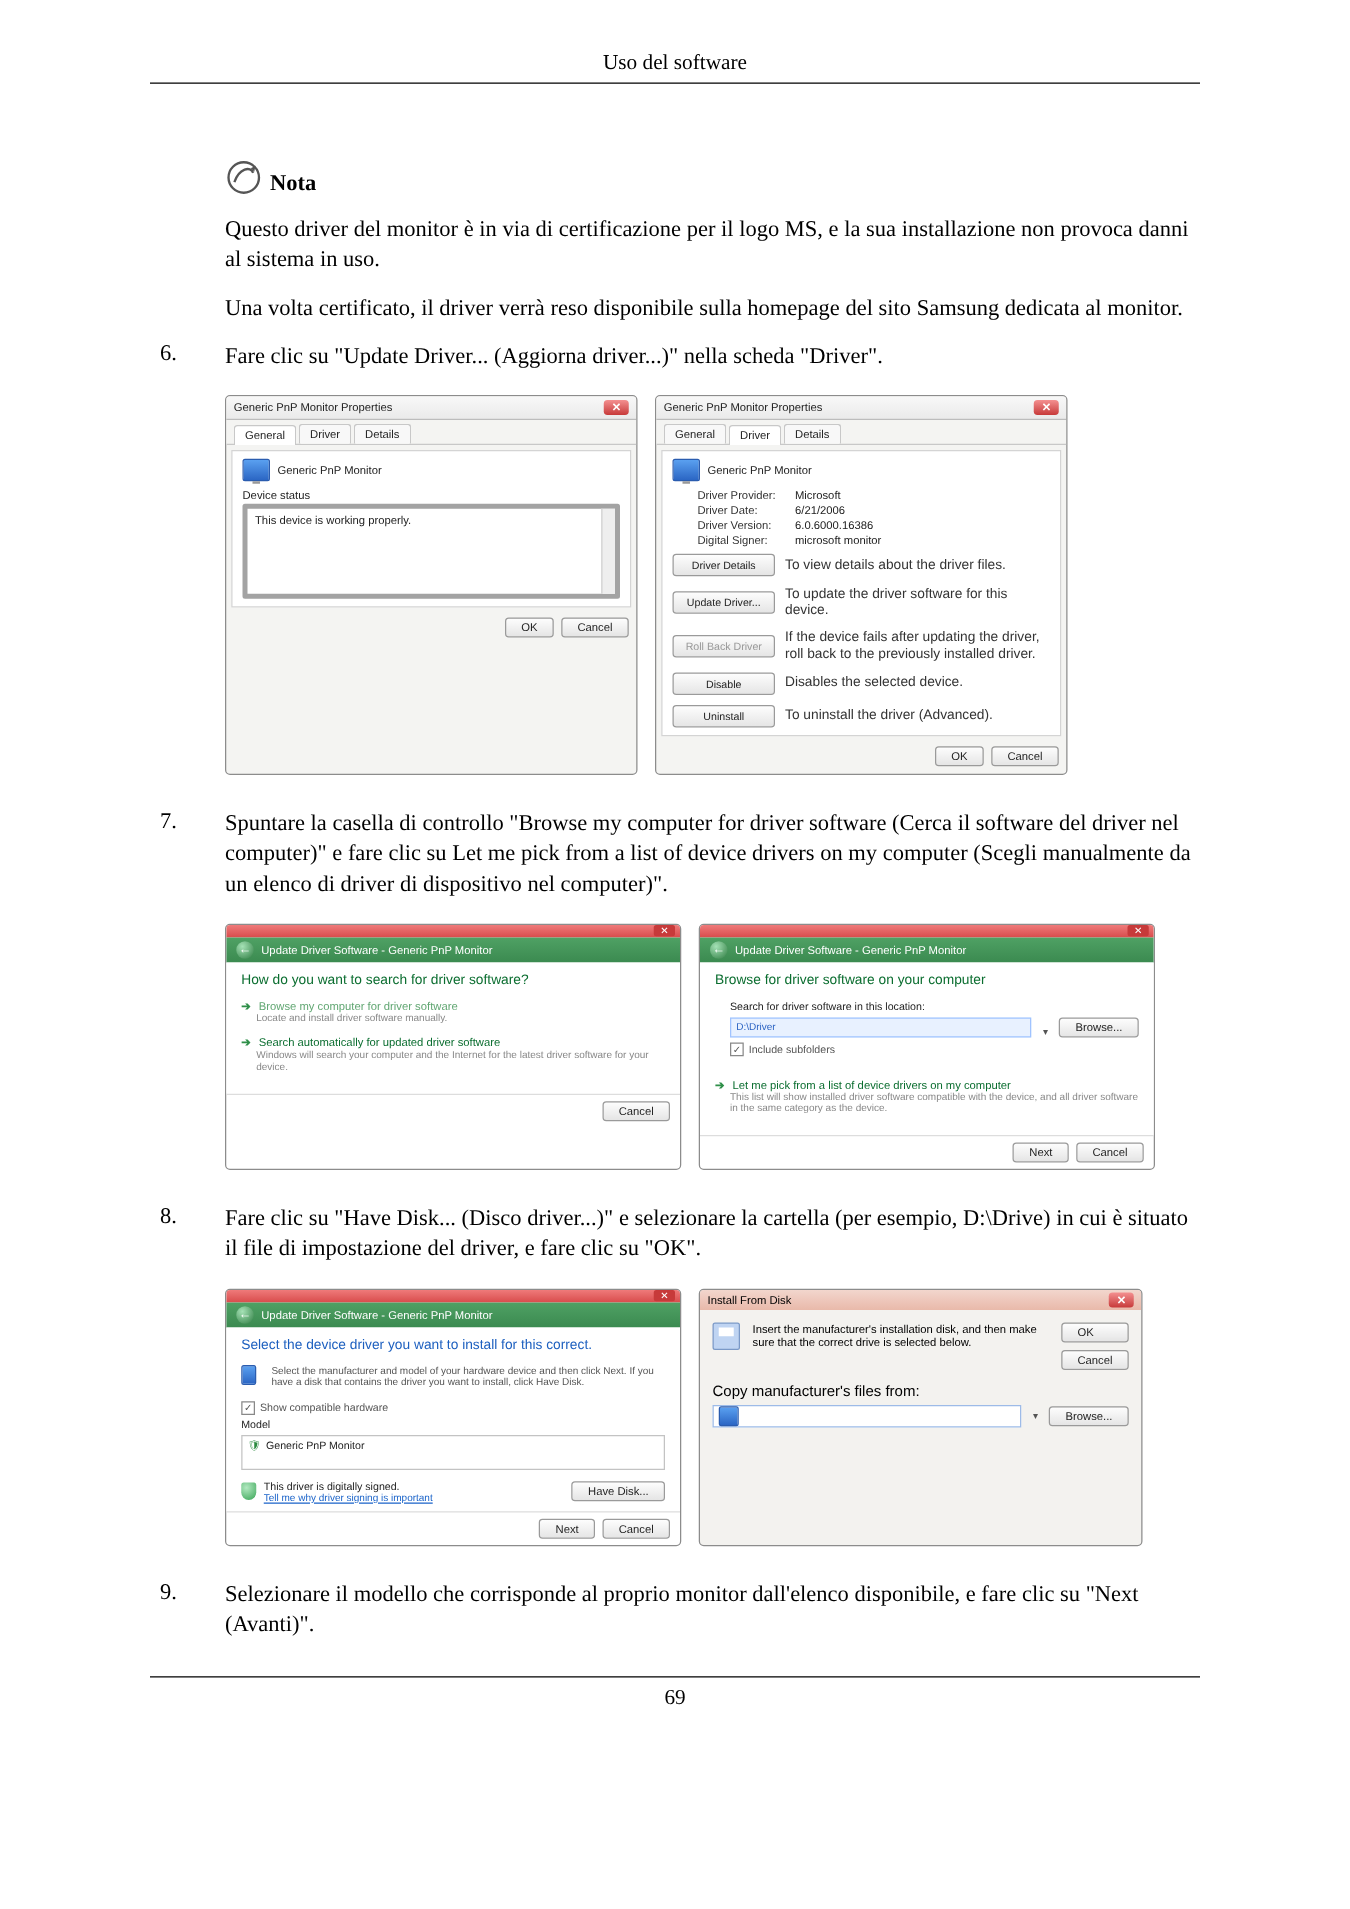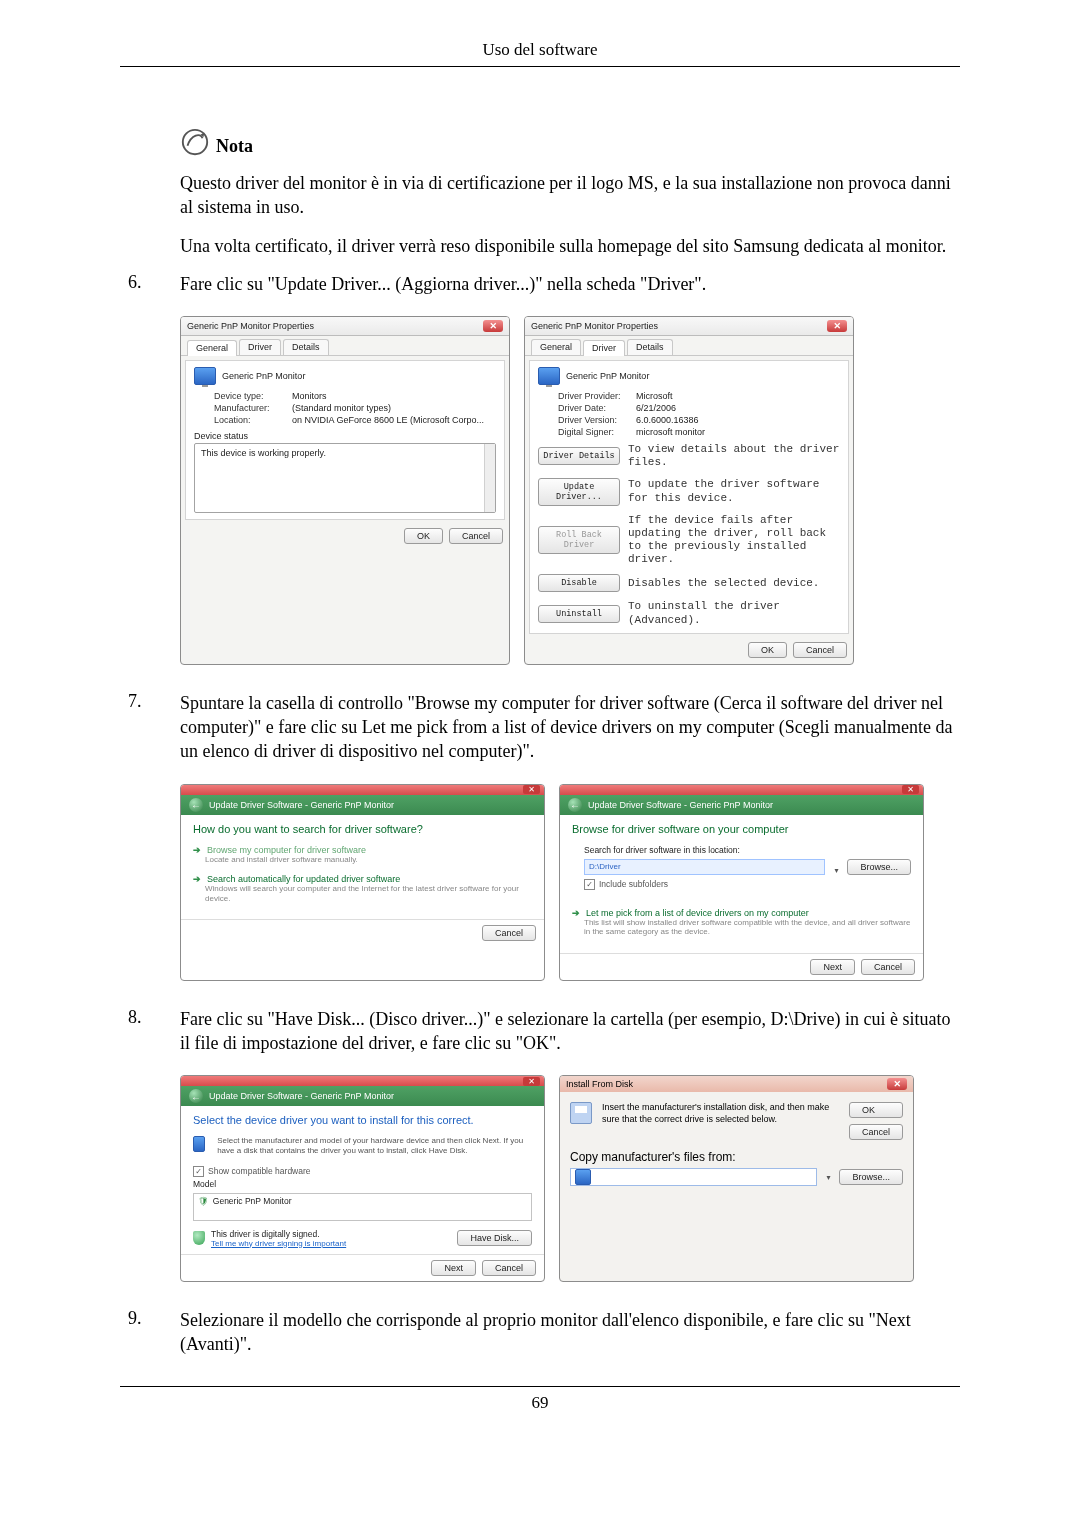--- a/index.html
+++ b/index.html
@@ -150,21 +150,21 @@
     font-size: 9px;
   }
   .kv .k { color: #333; }
   .kv .v { color: #222; }
   .sect-label {
     margin-top: 6px;
     font-size: 9px;
   }
   .status-box {
     margin-top: 2px;
-    border: 1px solid #a3a3a3;
+    border: 4px solid #a3a3a3;
     border-radius: 2px;
     height: 60px;
     padding: 4px 6px;
     font-size: 9px;
     position: relative;
   }
   .status-scroll {
     position: absolute;
     right: 0;
     top: 0;
@@ -187,21 +187,20 @@
     font-size: 9px;
     color: #222;
   }
   .driver-rows {
     display: grid;
     grid-template-columns: 82px 1fr;
     row-gap: 8px;
     column-gap: 8px;
     margin-top: 6px;
     align-items: center;
-    font-family: Liberation Mono, monospace;
   }
   .dbtn {
     border: 1px solid #9a9a9a;
     border-radius: 3px;
     background: linear-gradient(#fdfdfd, #e5e5e5);
     padding: 3px 0;
     font-size: 8.5px;
     text-align: center;
   }
   .dtxt { font-size: 11px; color: #333; line-height: 1.2; }
@@ -484,28 +483,20 @@
       </div>
       <div class="tabs">
         <div class="tab active">General</div>
         <div class="tab">Driver</div>
         <div class="tab">Details</div>
       </div>
       <div class="panel">
         <div class="dev-head">
           <span class="mon-icon"></span>
           <span>Generic PnP Monitor</span>
-        </div>
-        <div class="kv">
-          <span class="k">Device type:</span>
-          <span class="v">Monitors</span>
-          <span class="k">Manufacturer:</span>
-          <span class="v">(Standard monitor types)</span>
-          <span class="k">Location:</span>
-          <span class="v">on NVIDIA GeForce 8600 LE (Microsoft Corpo...</span>
         </div>
         <div class="sect-label">Device status</div>
         <div class="status-box">
           <span>This device is working properly.</span>
           <div class="status-scroll"></div>
         </div>
       </div>
       <div class="btn-row">
         <span class="btn">OK</span>
         <span class="btn">Cancel</span>

